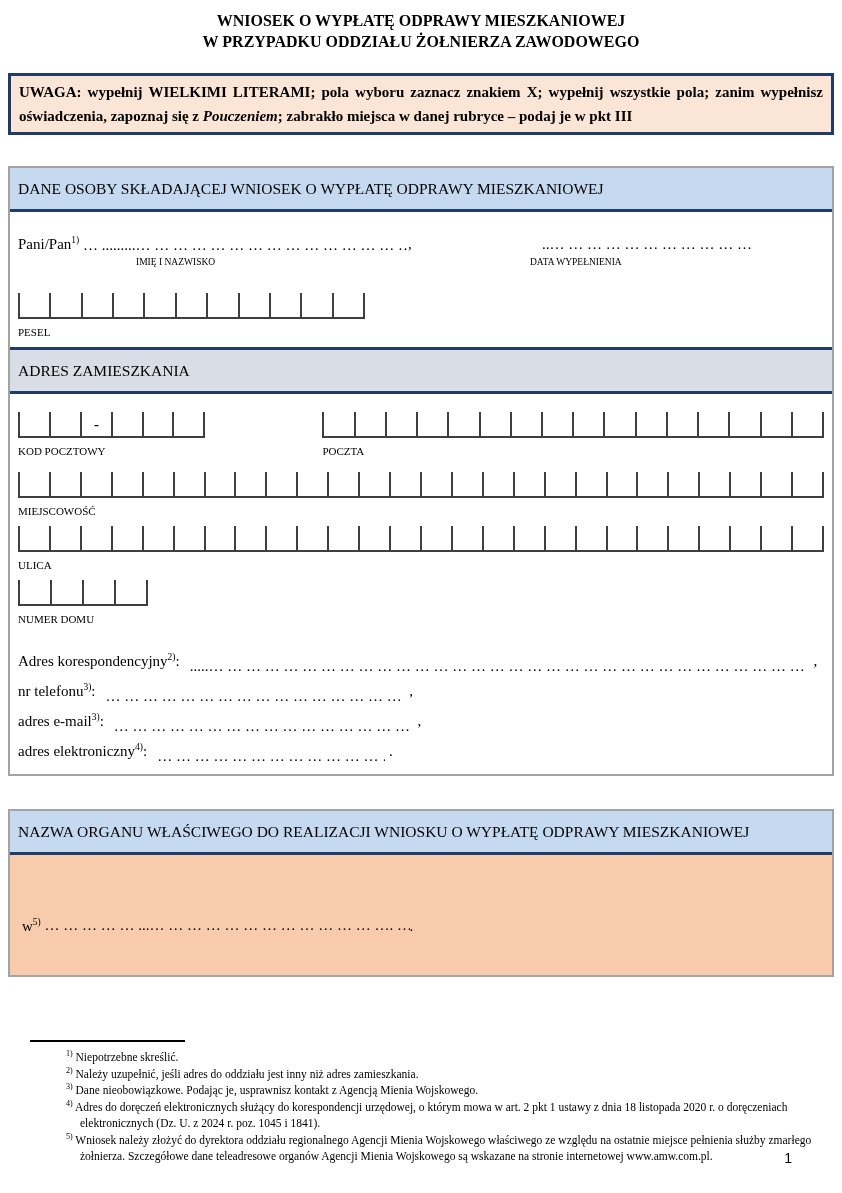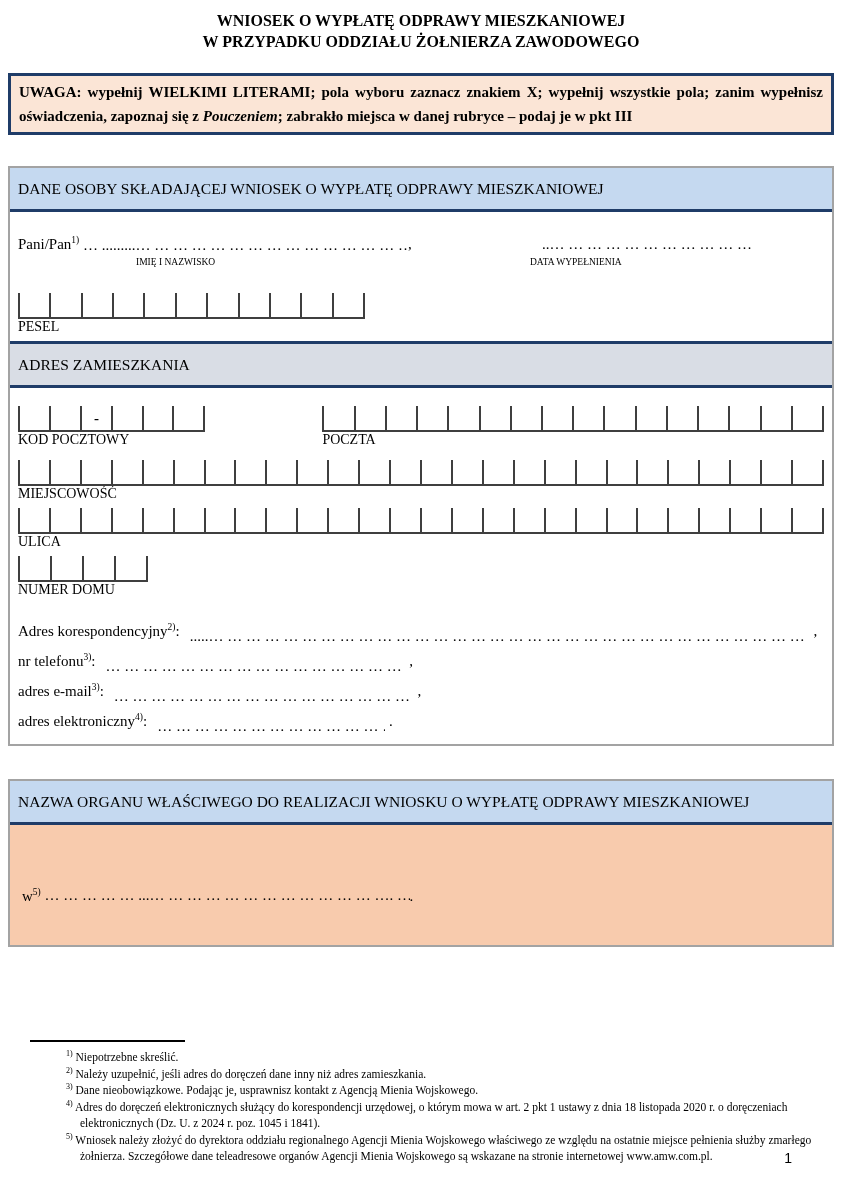--- a/index.html
+++ b/index.html
@@ -37,21 +37,21 @@
   .pani-row{position:relative;margin-top:14px;white-space:nowrap;}
   .date-abs{position:absolute;left:524px;top:0;}
   .labels-row{position:relative;font-size:9.5px;line-height:13px;margin-top:1px;}
   .name-lbl{margin-left:118px;}
   .date-lbl{position:absolute;left:500px;top:0;margin-left:12px;}
 
   
   .comb{display:flex;height:26px;border-bottom:2px solid #3f3f3f;position:relative;box-sizing:border-box;}
   .comb .cell{flex:1;border-left:2px solid #3f3f3f;}
   .comb .cell:last-child{border-right:2px solid #3f3f3f;}
-  .comb-lbl{font-size:14px;line-height:13px;margin-top:1px;}
+  .comb-lbl{font-size:11px;line-height:13px;margin-top:7px;}
   .field{display:inline-block;vertical-align:top;}
   .w-pesel{width:347px;margin-top:24px;}
   .w-kod{width:189px;} .w-poczta{width:506px;} .w-full{width:812px;}
   .w-dom{width:130px;} .w-lokal{width:126px;}
   .comb-row{display:flex;margin-top:10px;}
   .gap117{margin-left:117px;} .gap188{margin-left:188px;}
   .mt14{margin-top:14px;} .mt8{margin-top:8px;}
   .dash{position:absolute;left:63px;top:0;width:31px;text-align:center;
         font-weight:bold;font-size:15px;line-height:24px;}
 
@@ -268,21 +268,21 @@
       <div class="w-line">
         <span><span>w</span><sup>5)</sup></span>
         <span class="dots w365">… … … … … ...… … … … … … … … … … … … …. … … … </span><span>.</span>
       </div>
     </div>
   </div>
 
   <div class="footnotes">
     <div class="fn-rule"></div>
     <div class="fn"><sup>1)</sup> <span>Niepotrzebne skreślić.</span></div>
-    <div class="fn"><sup>2)</sup> <span>Należy uzupełnić, jeśli adres do doręczeń dane inny niż adres zamieszkania.</span></div>
+    <div class="fn"><sup>2)</sup> <span>Należy uzupełnić, jeśli adres do oddziału jest inny niż adres zamieszkania.</span></div>
     <div class="fn"><sup>3)</sup> <span>Dane nieobowiązkowe. Podając je, usprawnisz kontakt z Agencją Mienia Wojskowego.</span></div>
     <div class="fn"><sup>4)</sup> <span>Adres do doręczeń elektronicznych służący do korespondencji urzędowej, o którym mowa w art. 2 pkt 1 ustawy z dnia 18 listopada 2020 r. o doręczeniach elektronicznych (Dz. U. z 2024 r. poz. 1045 i 1841).</span></div>
     <div class="fn"><sup>5)</sup> <span>Wniosek należy złożyć do dyrektora oddziału regionalnego Agencji Mienia Wojskowego właściwego ze względu na ostatnie miejsce pełnienia służby zmarłego żołnierza. Szczegółowe dane teleadresowe organów Agencji Mienia Wojskowego są wskazane na stronie internetowej www.amw.com.pl.</span></div>
   </div>
 
   <div class="page-num">1</div>
 
 </div>
 
 </body></html>

